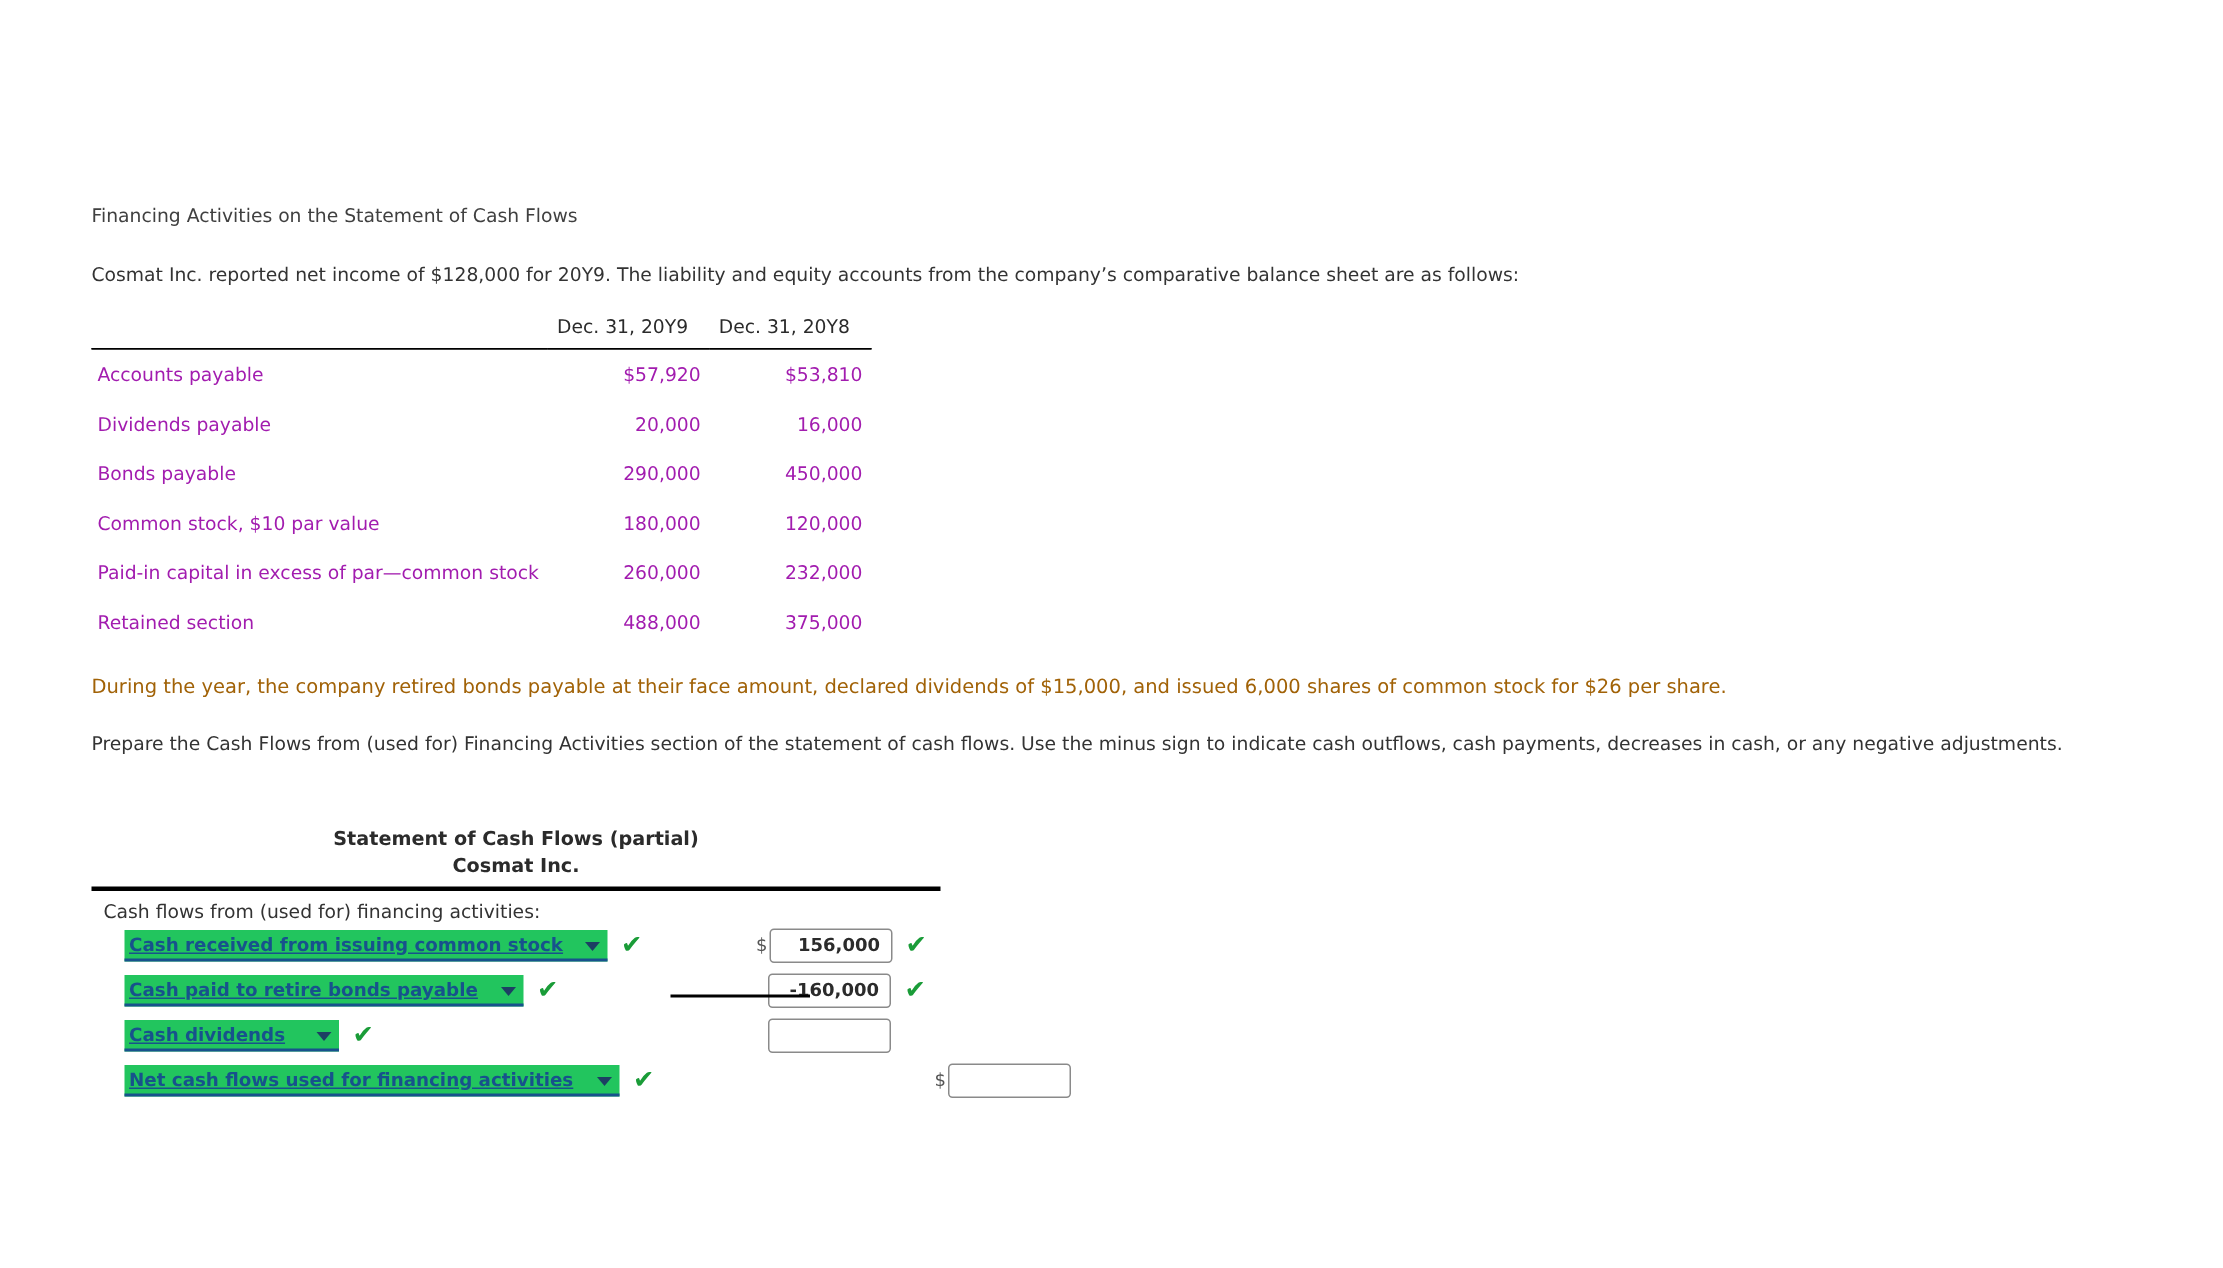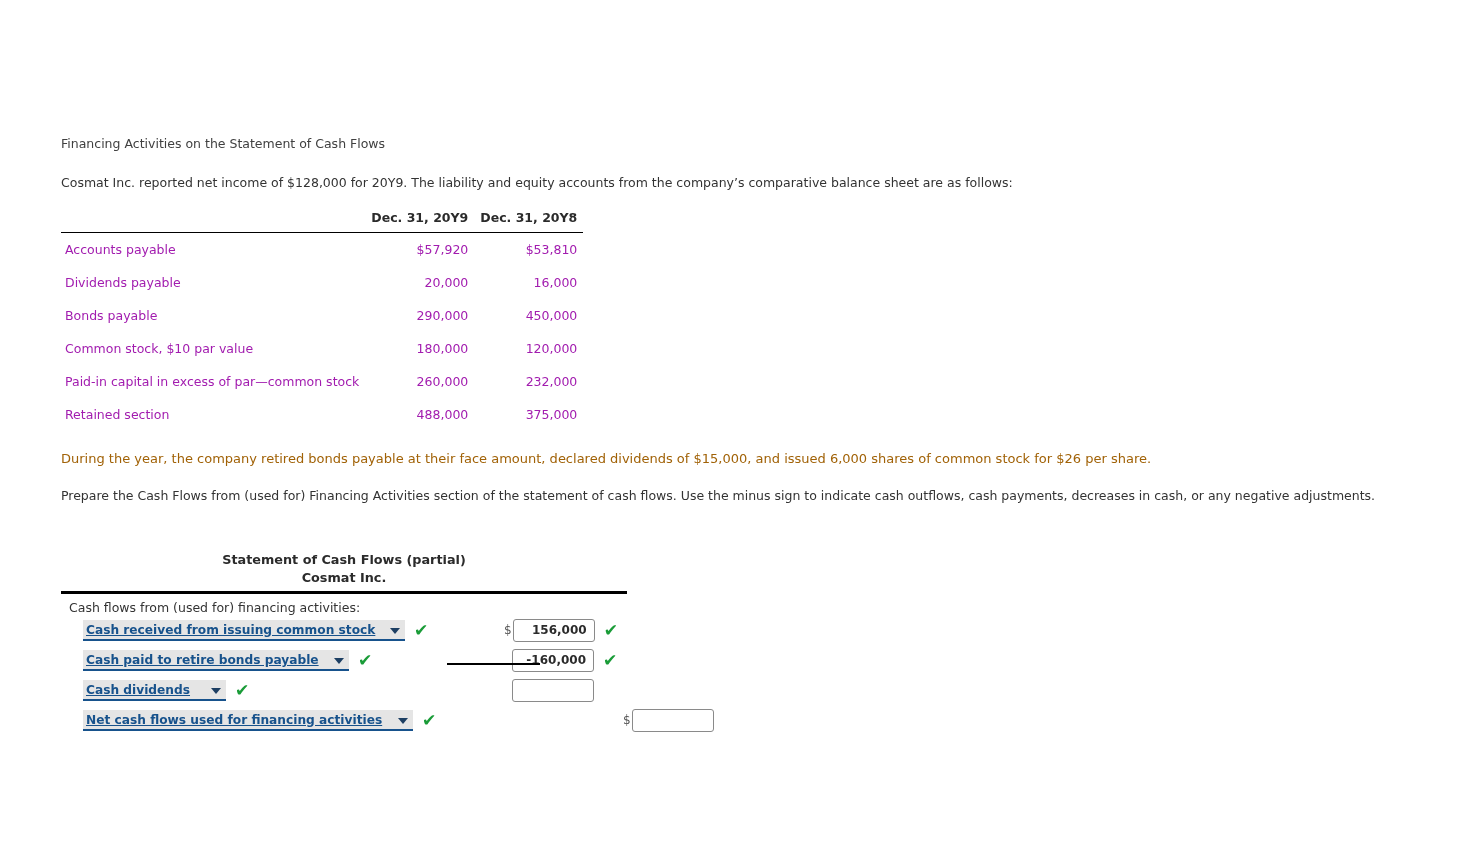--- a/index.html
+++ b/index.html
@@ -40,21 +40,21 @@
   }
 
   
   .balance-table {
     border-collapse: collapse;
     margin: 0 0 6px 0;
     width: 520px;
   }
   .balance-table th {
     font-size: 12.5px;
-    font-weight: bold;
+    font-weight: normal;
     color: #2b2b2b;
     text-align: left;
     padding: 2px 6px 7px 6px;
     white-space: nowrap;
   }
   .balance-table th.col-label {
     border-bottom: 1px solid #000000;
   }
   .balance-table th.col-year {
     border-bottom: 1px solid #000000;
@@ -124,21 +124,21 @@
     align-items: center;
   }
   .acct-select {
     appearance: none;
     -webkit-appearance: none;
     -moz-appearance: none;
     font-family: "DejaVu Sans", sans-serif;
     font-size: 12.2px;
     font-weight: bold;
     color: #17528c;
-    background: #e5e5e5;
+    background: #22c55e;
     border: none;
     border-bottom: 2px solid #17528c;
     border-radius: 0;
     padding: 2px 22px 2px 3px;
     height: 21px;
     line-height: 17px;
     text-decoration: underline;
     cursor: pointer;
     outline: none;
   }

